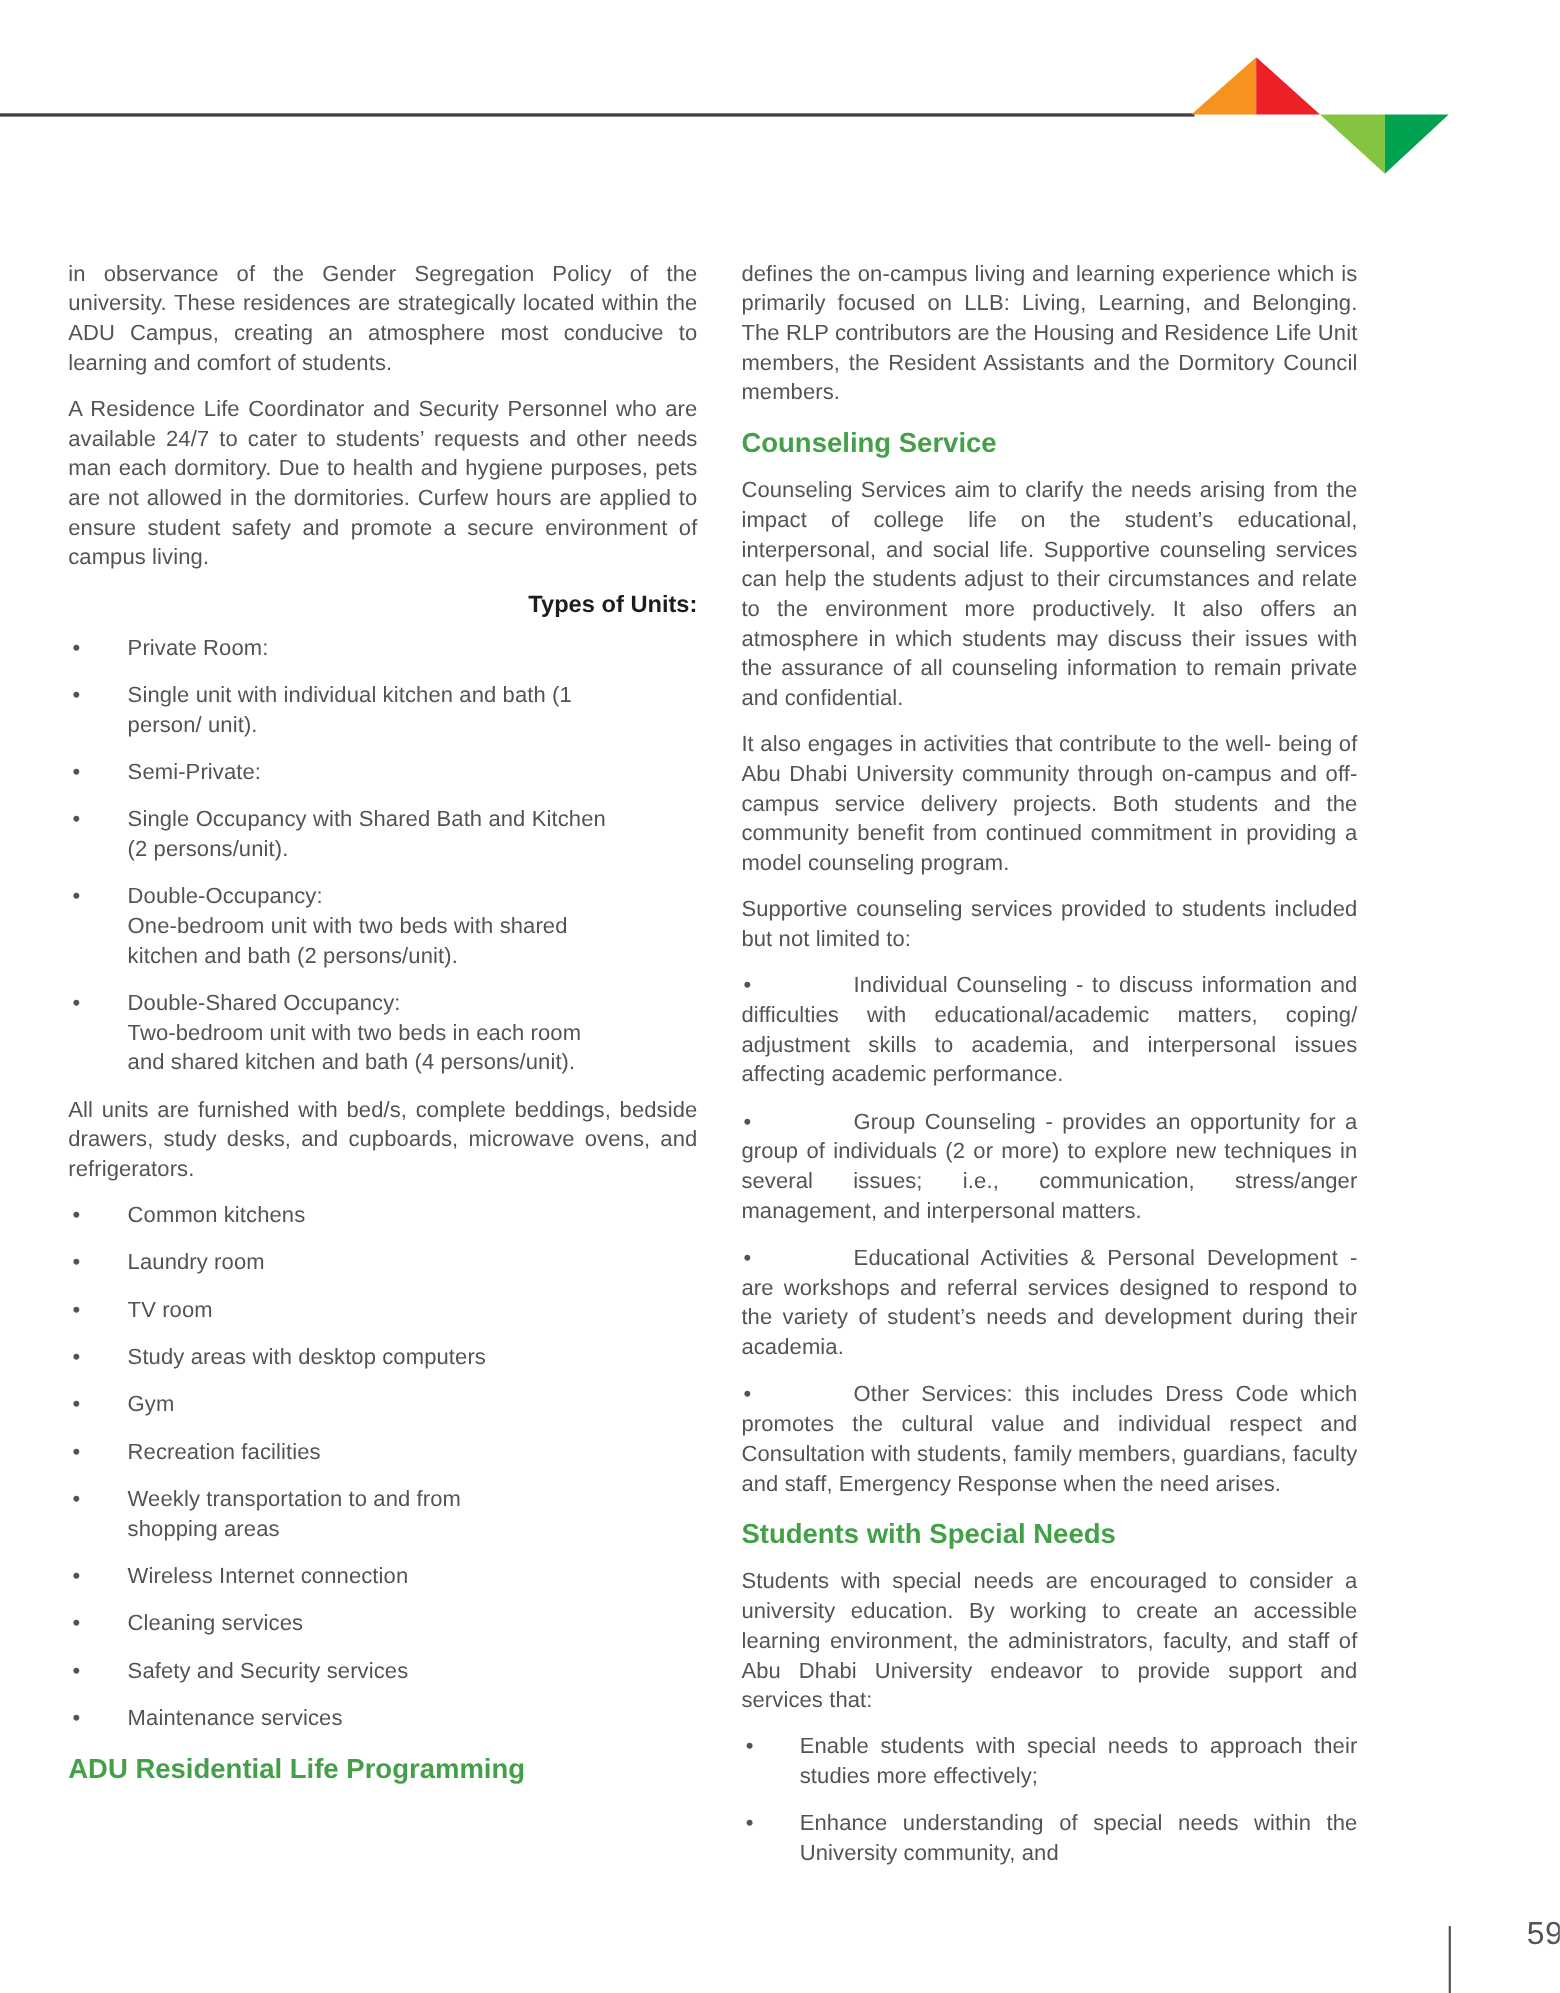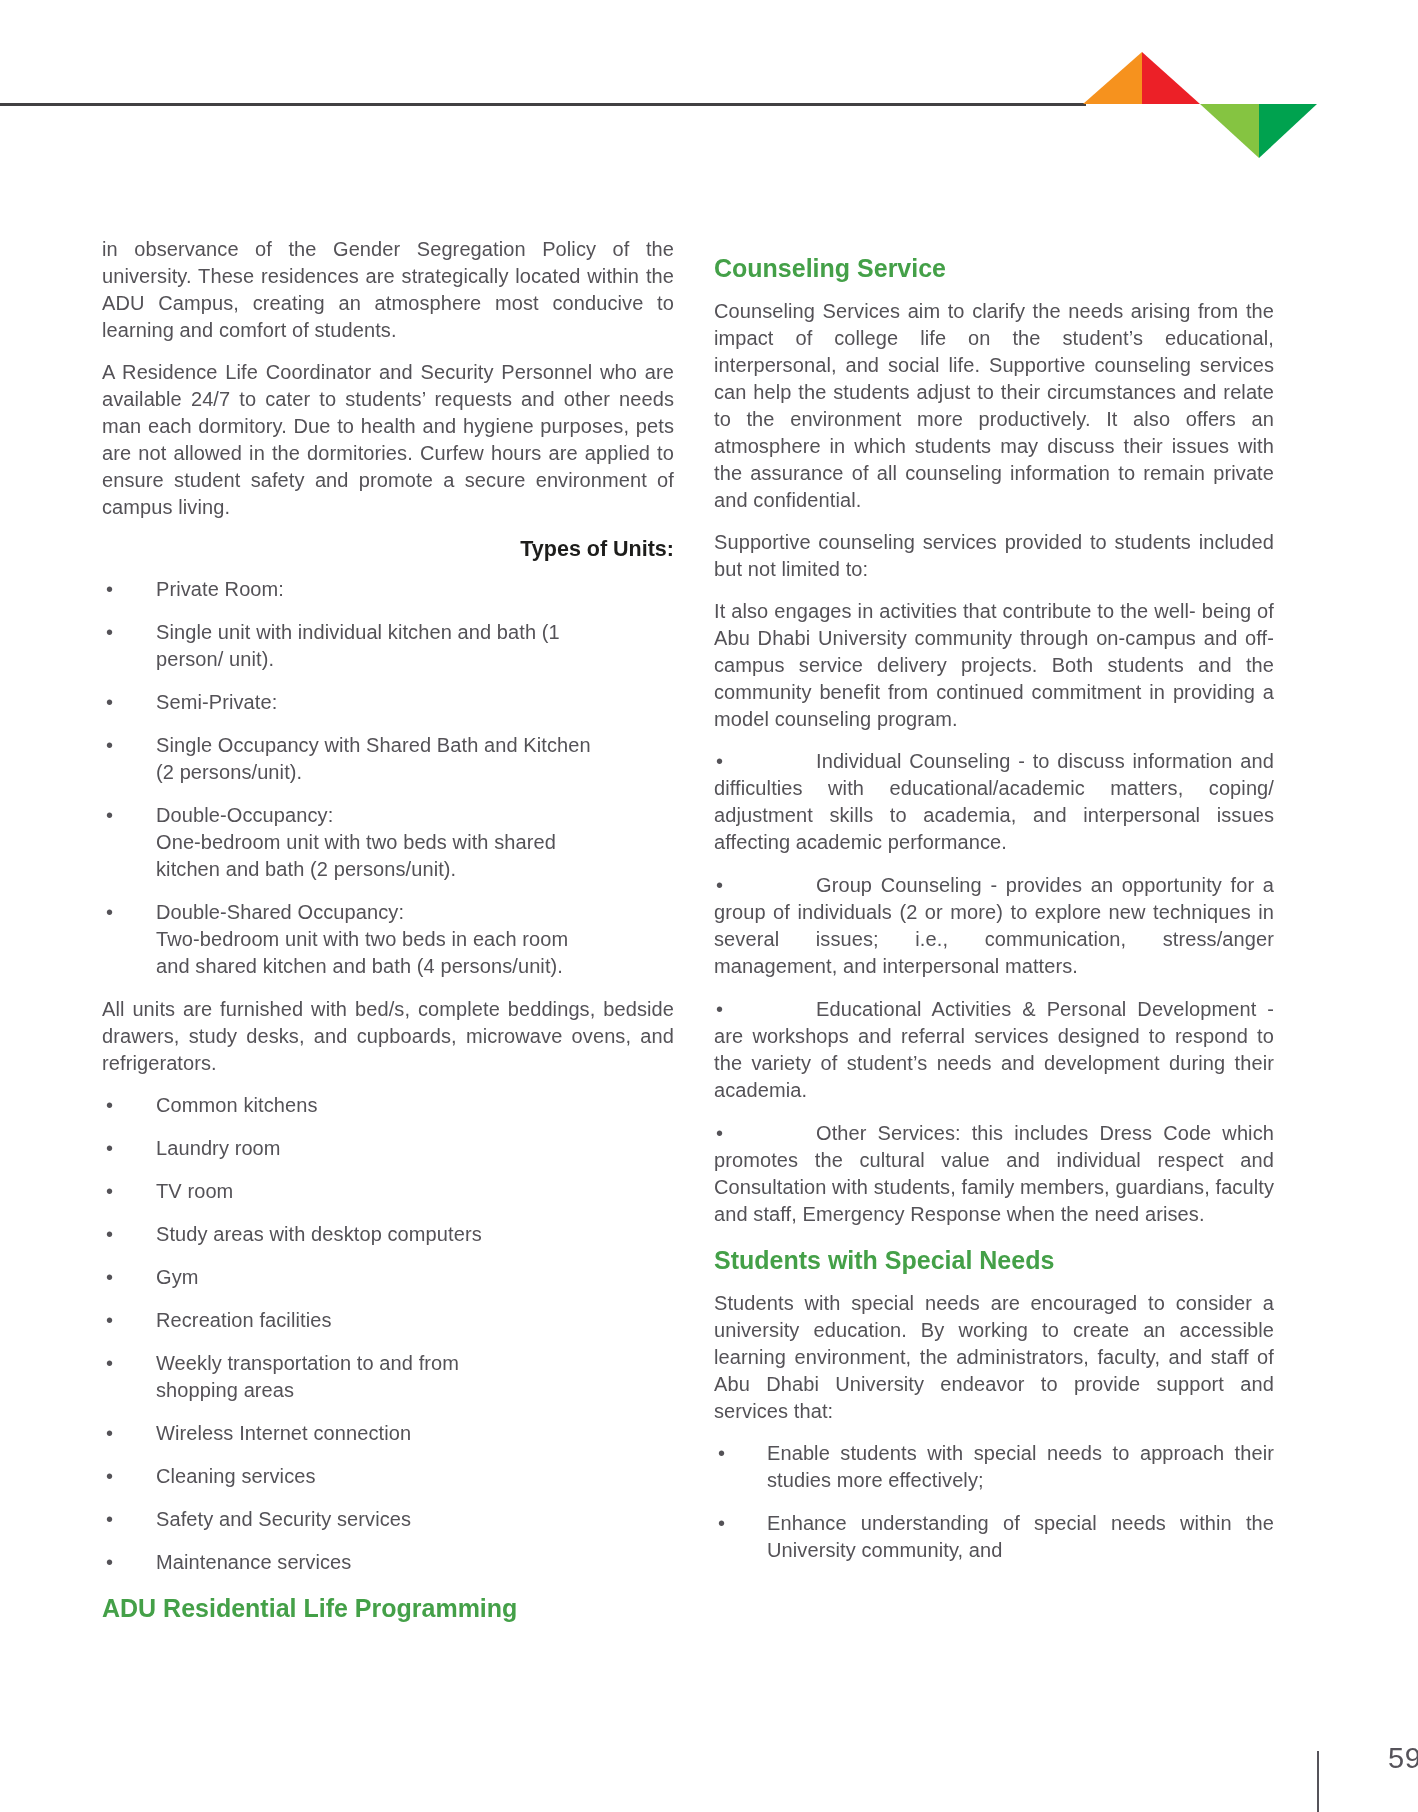--- a/index.html
+++ b/index.html
@@ -14,21 +14,21 @@
   .top-rule {
     position:absolute; left:0; top:103px;
     width:1086px; height:3px; background:#414042;
   }
   .logo {
     position:absolute; left:1083px; top:52px;
   }
   main {
     position:relative;
     display:flex;
-    padding:236px 103px 0 102px;
+    padding:236px 103px 0 62px;
     gap:40px;
     box-sizing:border-box;
   }
   .col-left  { width:572px; flex:0 0 572px; }
   .col-right { width:560px; flex:0 0 560px; }
   p {
     margin:0 0 15px 0;
     font-size:20px; line-height:27px;
     text-align:justify;
     letter-spacing:0.1px;
@@ -122,25 +122,26 @@
         <li><span class="dot">•</span><span>Wireless Internet connection</span></li>
         <li><span class="dot">•</span><span>Cleaning services</span></li>
         <li><span class="dot">•</span><span>Safety and Security services</span></li>
         <li><span class="dot">•</span><span>Maintenance services</span></li>
       </ul>
 
     <div class="greenhead">ADU Residential Life Programming</div>
   </div>
 
   <div class="col-right">
+    <p>defines the on-campus living and learning experience which is primarily focused on LLB: Living, Learning, and Belonging. The RLP contributors are the Housing and Residence Life Unit members, the Resident Assistants and the Dormitory Council members.</p>
 
     <div class="greenhead">Counseling Service</div>
     <p>Counseling Services aim to clarify the needs arising from the impact of college life on the student’s educational, interpersonal, and social life. Supportive counseling services can help the students adjust to their circumstances and relate to the environment more productively. It also offers an atmosphere in which students may discuss their issues with the assurance of all counseling information to remain private and confidential.</p>
+    <p>It also engages in activities that contribute to the well- being of Abu Dhabi University community through on-campus and off-campus service delivery projects. Both students and the community benefit from continued commitment in providing a model counseling program.</p>
     <p>Supportive counseling services provided to students included but not limited to:</p>
-    <p>It also engages in activities that contribute to the well- being of Abu Dhabi University community through on-campus and off-campus service delivery projects. Both students and the community benefit from continued commitment in providing a model counseling program.</p>
 
     <div class="svclist">
 
     <p class="svc"><span class="dot">•</span><span>Individual Counseling - to discuss information and difficulties with educational/academic matters, coping/ adjustment skills to academia, and interpersonal issues affecting academic performance.</span></p>
         <p class="svc"><span class="dot">•</span><span>Group Counseling - provides an opportunity for a group of individuals (2 or more) to explore new techniques in several issues; i.e., communication, stress/anger management, and interpersonal matters.</span></p>
         <p class="svc"><span class="dot">•</span><span>Educational Activities &amp; Personal Development - are workshops and referral services designed to respond to the variety of student’s needs and development during their academia.</span></p>
         <p class="svc"><span class="dot">•</span><span>Other Services: this includes Dress Code which promotes the cultural value and individual respect and Consultation with students, family members, guardians, faculty and staff, Emergency Response when the need arises.</span></p>
       </div>
 
     <div class="greenhead">Students with Special Needs</div>

